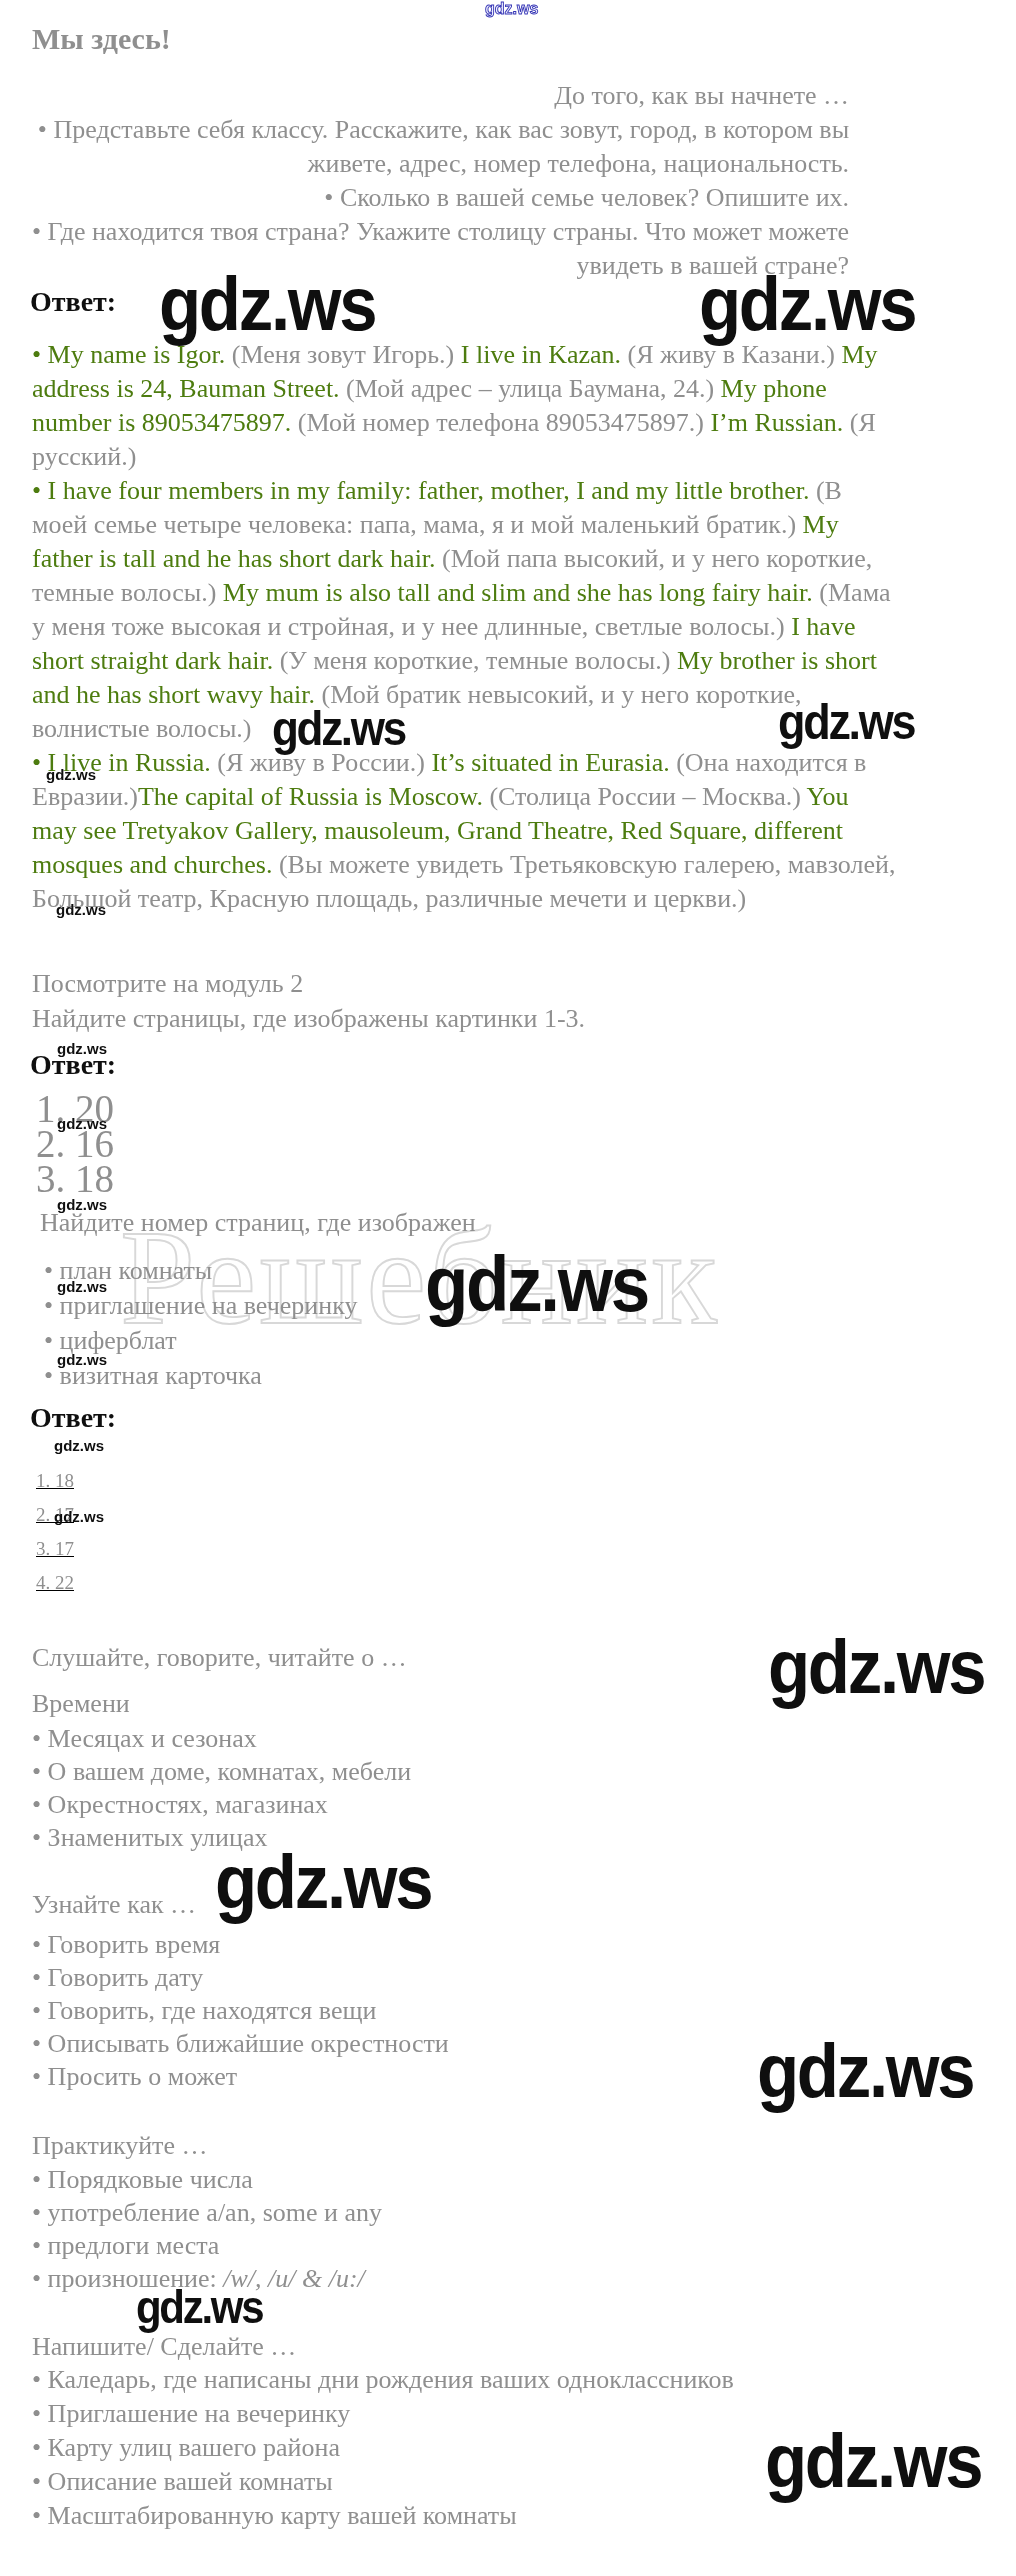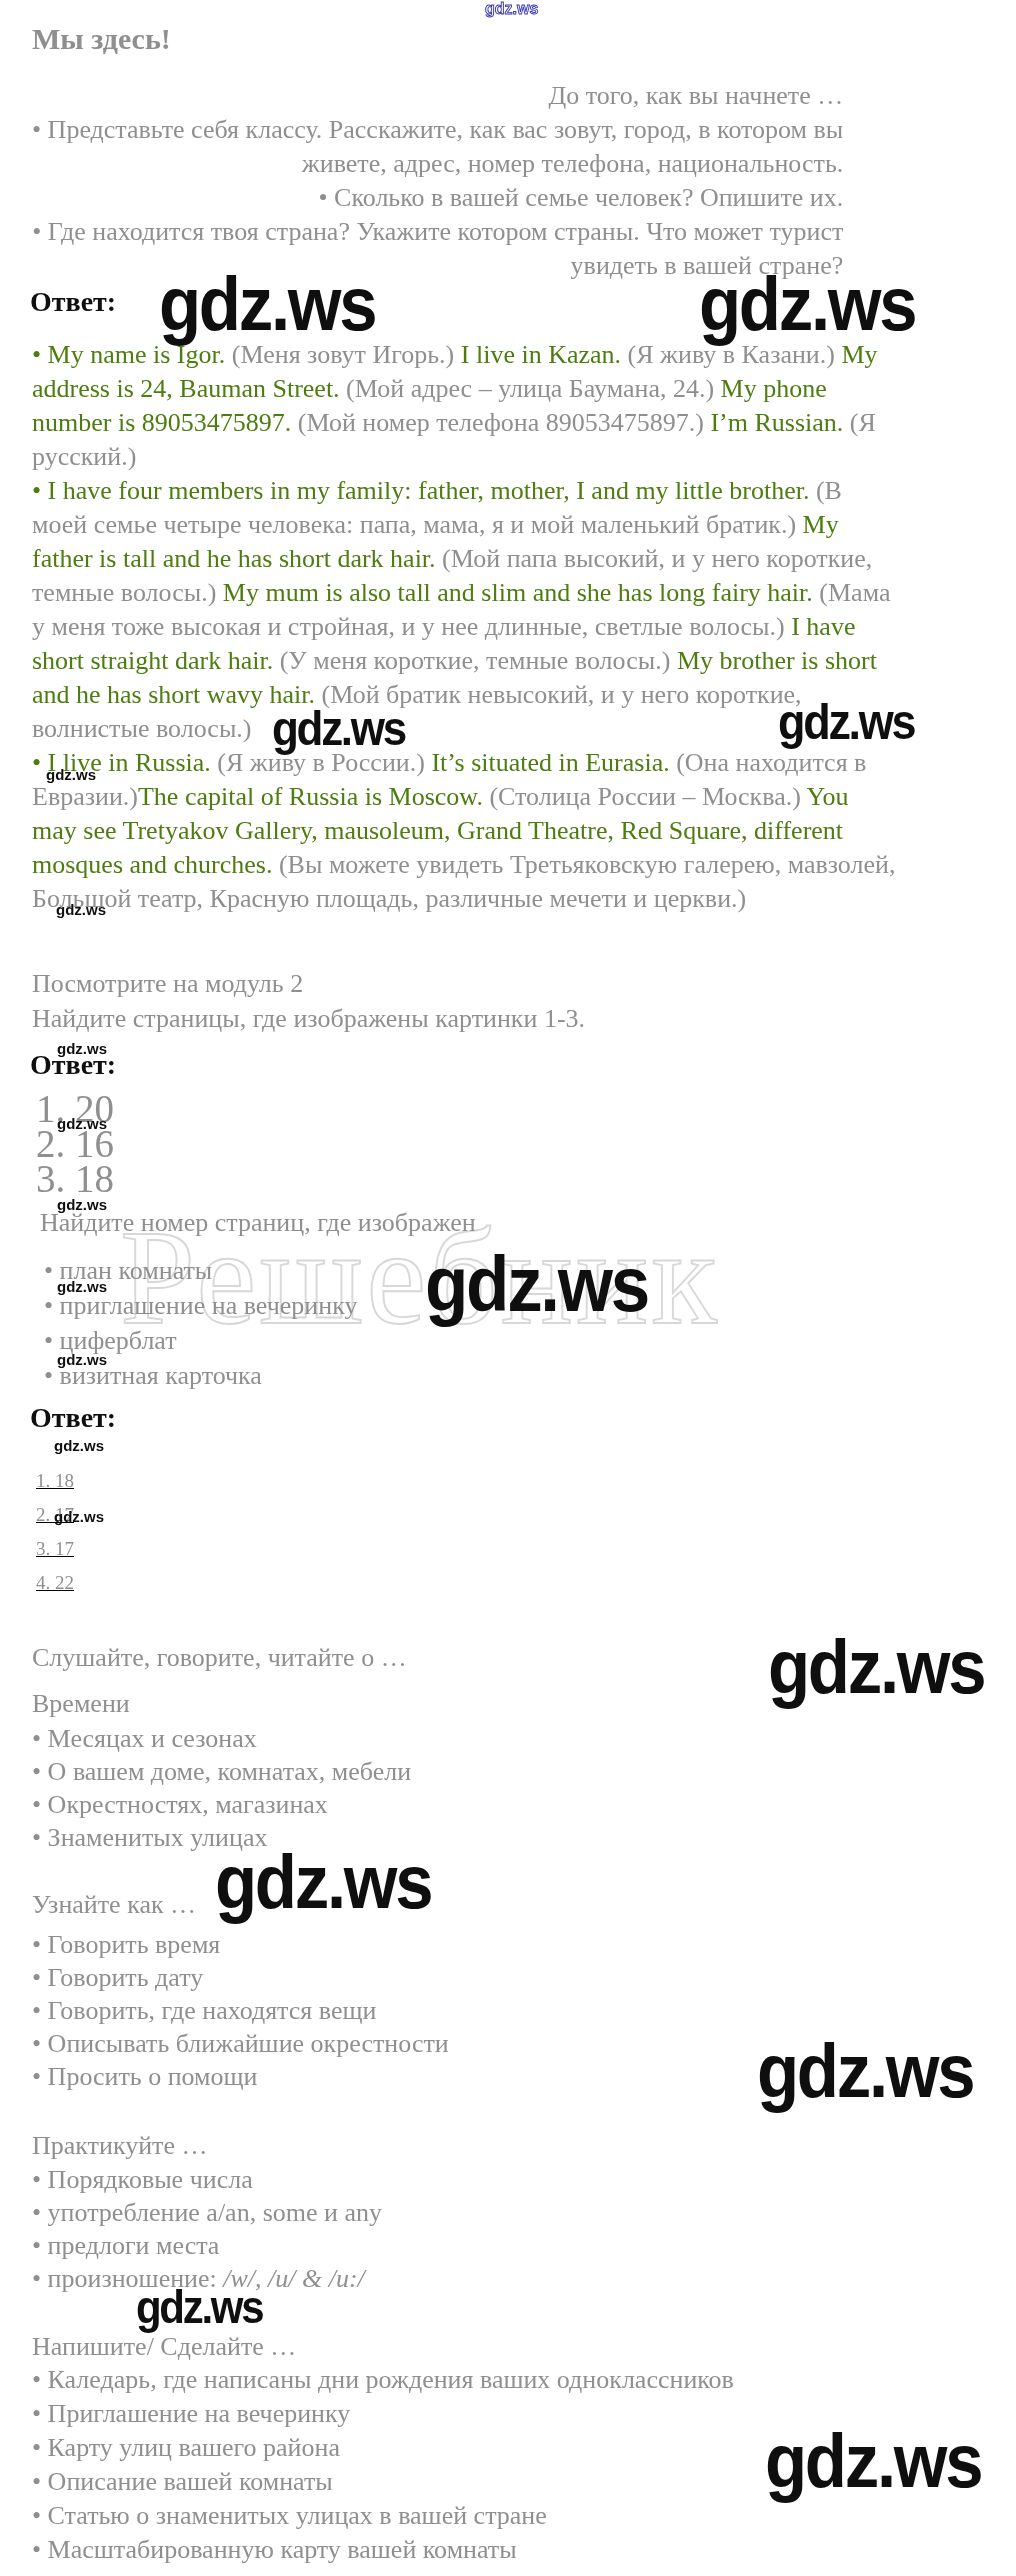--- a/index.html
+++ b/index.html
@@ -54,21 +54,21 @@
 
 <div class="page">
     <div class="block" style="top: 19.5px; left: 32px; font-size: 30px; line-height: 38px; font-weight: bold;">
       <div class="line"><span class="seg-g">Мы здесь!</span></div>
     </div>
     <div class="block" style="top: 79px; left: 32px; font-size: 26px; line-height: 34px; text-align: right;">
       <div class="line"><span class="seg-g">До того, как вы начнете …</span></div>
       <div class="line"><span class="seg-g">• Представьте себя классу. Расскажите, как вас зовут, город, в котором вы</span></div>
       <div class="line"><span class="seg-g">живете, адрес, номер телефона, национальность.</span></div>
       <div class="line"><span class="seg-g">• Сколько в вашей семье человек? Опишите их.</span></div>
-      <div class="line"><span class="seg-g">• Где находится твоя страна? Укажите котором страны. Что может турист</span></div>
+      <div class="line"><span class="seg-g">• Где находится твоя страна? Укажите столицу страны. Что может можете</span></div>
       <div class="line"><span class="seg-g">увидеть в вашей стране?</span></div>
     </div>
     <div class="block" style="top: 285px; left: 30px; font-size: 28px; line-height: 34px;">
       <div class="line"><span class="seg-b">Ответ:</span></div>
     </div>
     <div class="block" style="top: 338px; left: 32px; font-size: 26px; line-height: 34px;">
       <div class="line"><span class="seg-k">• My name is Igor. </span><span class="seg-g">(Меня зовут Игорь.) </span><span class="seg-k">I live in Kazan. </span><span class="seg-g">(Я живу в Казани.) </span><span class="seg-k">My</span></div>
       <div class="line"><span class="seg-k">address is 24, Bauman Street. </span><span class="seg-g">(Мой адрес – улица Баумана, 24.) </span><span class="seg-k">My phone</span></div>
       <div class="line"><span class="seg-k">number is 89053475897. </span><span class="seg-g">(Мой номер телефона 89053475897.) </span><span class="seg-k">I’m Russian. </span><span class="seg-g">(Я</span></div>
       <div class="line"><span class="seg-g">русский.)</span></div>
@@ -129,40 +129,39 @@
       <div class="line"><span class="seg-g">• Знаменитых улицах</span></div>
     </div>
     <div class="block" style="top: 1888px; left: 32px; font-size: 26px; line-height: 34px;">
       <div class="line"><span class="seg-g">Узнайте как …</span></div>
     </div>
     <div class="block" style="top: 1928px; left: 32px; font-size: 26px; line-height: 33px;">
       <div class="line"><span class="seg-g">• Говорить время</span></div>
       <div class="line"><span class="seg-g">• Говорить дату</span></div>
       <div class="line"><span class="seg-g">• Говорить, где находятся вещи</span></div>
       <div class="line"><span class="seg-g">• Описывать ближайшие окрестности</span></div>
-      <div class="line"><span class="seg-g">• Просить о помощи</span></div>
+      <div class="line"><span class="seg-g">• Просить о может</span></div>
     </div>
     <div class="block" style="top: 2129px; left: 32px; font-size: 26px; line-height: 34px;">
       <div class="line"><span class="seg-g">Практикуйте …</span></div>
     </div>
     <div class="block" style="top: 2163px; left: 32px; font-size: 26px; line-height: 33px;">
       <div class="line"><span class="seg-g">• Порядковые числа</span></div>
       <div class="line"><span class="seg-g">• употребление a/an, some и any</span></div>
       <div class="line"><span class="seg-g">• предлоги места</span></div>
       <div class="line"><span class="seg-g">• произношение: </span><span class="seg-gi">/w/, /и/ &amp; /и:/</span></div>
     </div>
     <div class="block" style="top: 2330px; left: 32px; font-size: 26px; line-height: 34px;">
       <div class="line"><span class="seg-g">Напишите/ Сделайте …</span></div>
     </div>
     <div class="block" style="top: 2363px; left: 32px; font-size: 26px; line-height: 34px;">
       <div class="line"><span class="seg-g">• Каледарь, где написаны дни рождения ваших одноклассников</span></div>
       <div class="line"><span class="seg-g">• Приглашение на вечеринку</span></div>
       <div class="line"><span class="seg-g">• Карту улиц вашего района</span></div>
       <div class="line"><span class="seg-g">• Описание вашей комнаты</span></div>
-      <div class="line"><span class="seg-g">• Статью о знаменитых улицах в вашей стране</span></div>
       <div class="line"><span class="seg-g">• Масштабированную карту вашей комнаты</span></div>
     </div>
     <div class="wm wm-blue" style="left: 485px; top: 2.3px; font-size: 16px;">gdz.ws</div>
     <div class="wm wm-outline" style="left: 120px; top: 1216px; font-size: 135px;">Решебник</div>
     <div class="wm wm-big" style="left: 159px; top: 269px; font-size: 69px;">gdz.ws</div>
     <div class="wm wm-big" style="left: 699px; top: 269px; font-size: 69px;">gdz.ws</div>
     <div class="wm wm-big" style="left: 272px; top: 706px; font-size: 44px;">gdz.ws</div>
     <div class="wm wm-big" style="left: 778px; top: 699px; font-size: 45px;">gdz.ws</div>
     <div class="wm wm-big" style="left: 425px; top: 1248px; font-size: 71px;">gdz.ws</div>
     <div class="wm wm-big" style="left: 768px; top: 1632px; font-size: 69px;">gdz.ws</div>

